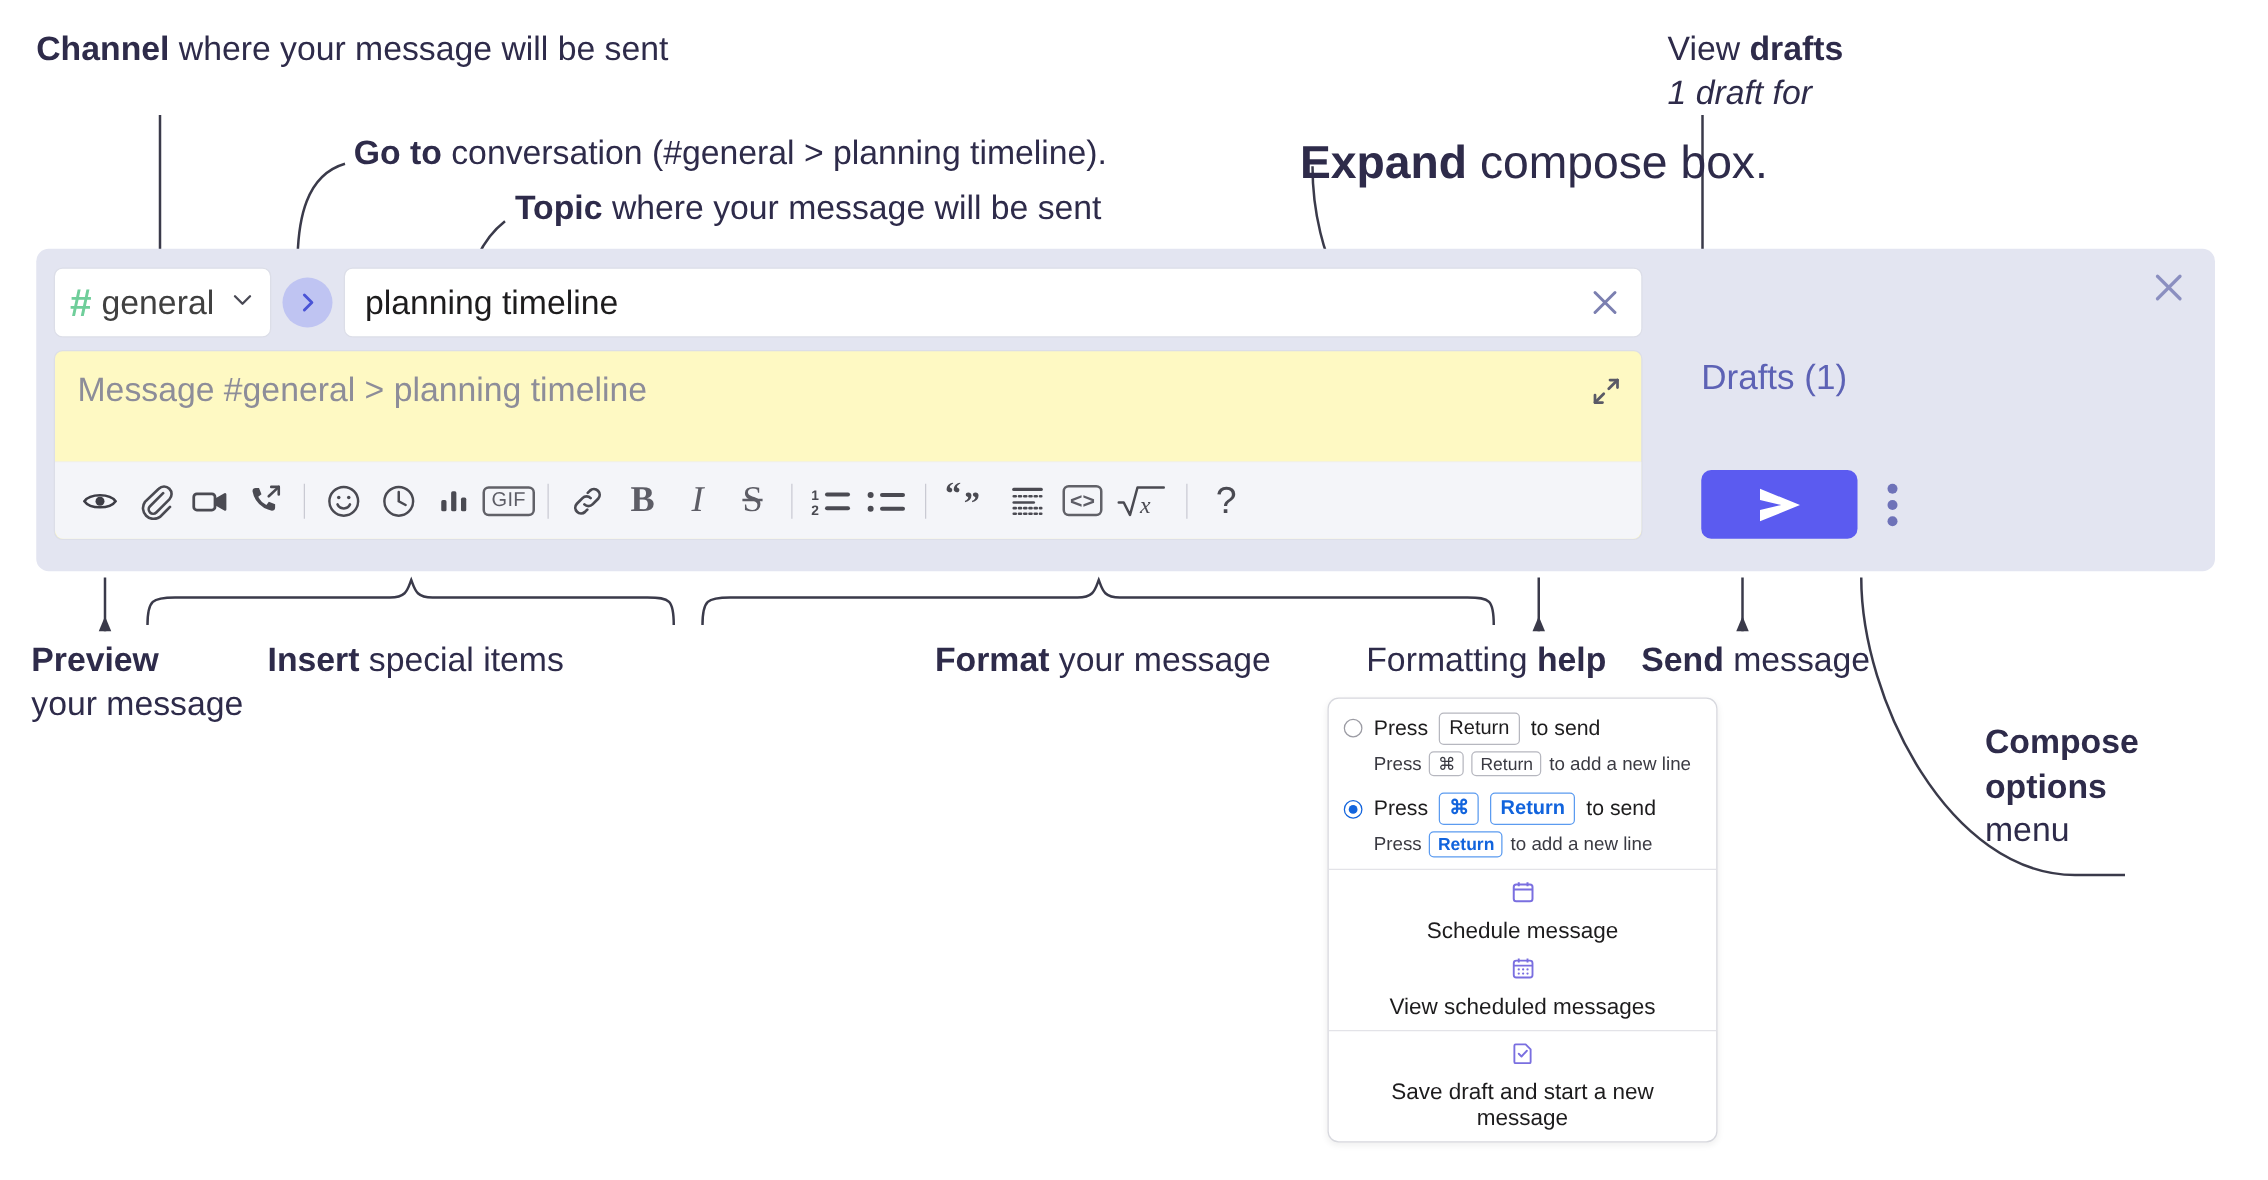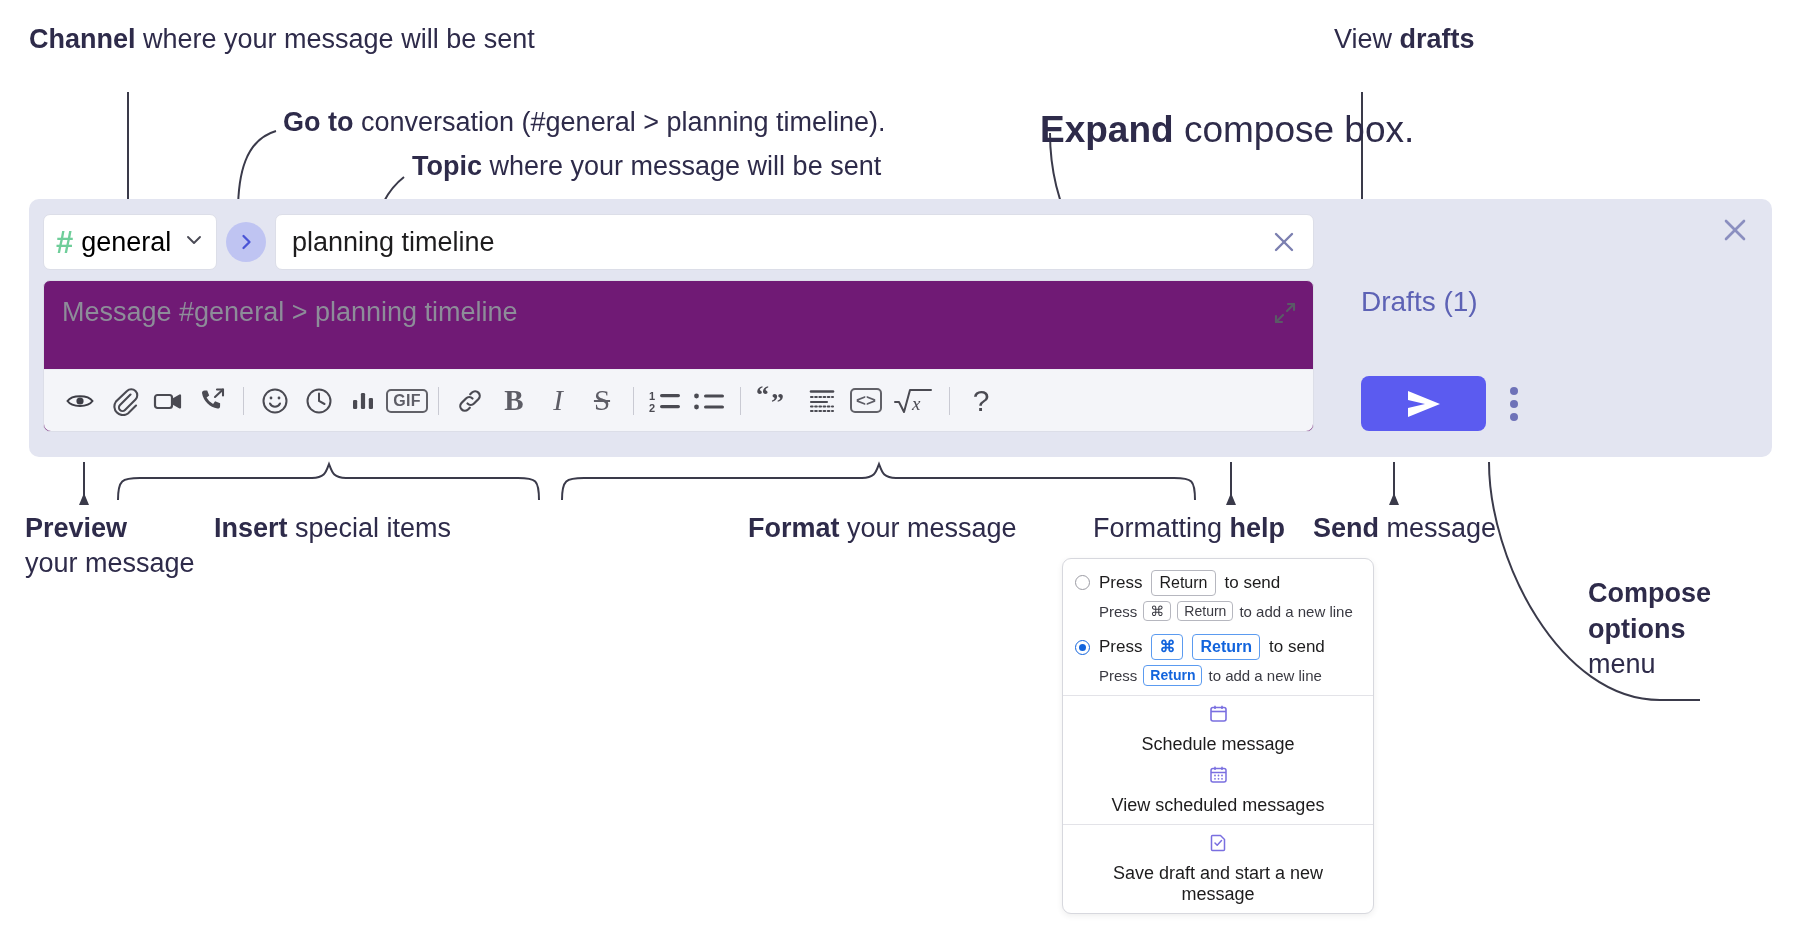--- a/index.html
+++ b/index.html
@@ -46,42 +46,42 @@
   }
   .row-top { display:flex; align-items:center; gap:9px; height:58px; }
 
   .channel-select {
     width:174px; height:56px;
     background:#ffffff; border:1px solid #dcdee8; border-radius:7px;
     display:flex; align-items:center; gap:8px; padding:0 12px;
     cursor:pointer;
   }
   .hash-icon { color:#6fce9a; font-size:31px; font-weight:700; line-height:1; }
-  .channel-name { font-size:27px; color:#000000; }
+  .channel-name { font-size:27px; color:#404040; }
   .chev { margin-left:auto; color:#4a4a55; }
 
   .goto-btn {
     width:40px; height:40px; border-radius:50%;
     background:#bfc4f2; color:#4a54d6;
     display:flex; align-items:center; justify-content:center;
     cursor:pointer; flex:0 0 auto;
   }
 
   .topic-field {
     flex:1; height:56px;
     background:#ffffff; border:1px solid #dcdee8; border-radius:7px;
     display:flex; align-items:center; padding:0 10px 0 16px;
   }
   .topic-value { font-size:27px; color:#1d1c1d; flex:1; }
   .topic-clear { width:38px; height:38px; display:flex; align-items:center;
                  justify-content:center; cursor:pointer; color:#7b7fb0; }
 
   .msg-box {
     margin-top:9px;
-    background:#701a75; border:1px solid #dcdee8;
+    background:#fef9c3; border:1px solid #dcdee8;
     border-radius:7px 7px 7px 7px;
     height:152px;
     display:flex; flex-direction:column;
   }
   .msg-input-area {
     height:88px; display:flex; align-items:flex-start;
     padding:16px 14px 0 18px; position:relative;
   }
   .msg-placeholder { font-size:27px; color:#8d8d99; }
   .expand-btn { position:absolute; right:14px; top:18px; cursor:pointer; color:#5a5a66; }
@@ -94,21 +94,21 @@
     border-top:1px solid #eceef4;
   }
   .tb-btn {
     width:44px; height:44px;
     display:flex; align-items:center; justify-content:center;
     color:#616168; cursor:pointer; flex:0 0 auto;
   }
   .tb-sep { width:1px; height:28px; background:#c9cad3; margin:0 9px; flex:0 0 auto; }
   .gif-box {
     border:2.2px solid #616168; border-radius:5px;
-    font-size:16px; font-weight:700; letter-spacing:0.3px;
+    font-size:16px; font-weight:400; letter-spacing:0.3px;
     padding:2px 5px; color:#5d5d66; line-height:1;
   }
   .code-box {
     border:2.2px solid #616168; border-radius:5px;
     font-size:17px; font-weight:700; padding:2px 4px;
     color:#5d5d66; line-height:1.05;
   }
   .txt-glyph { font-size:29px; color:#5d5d66; font-family:"Liberation Serif", serif; }
 
   #compose-right { flex:1; position:relative; }
@@ -203,20 +203,21 @@
 <div class="anno" id="anno-topic">
   <b>Topic</b><span> where your message will be sent</span>
 </div>
 
 <div class="anno" id="anno-expand">
   <b>Expand</b><span> compose box.</span>
 </div>
 
 <div class="anno" id="anno-drafts">
   <div><span>View </span><b>drafts</b></div>
+  <div><i>1 draft for</i></div>
 </div>
 
 <div class="anno" id="anno-preview">
   <div><b>Preview</b></div>
   <div><span>your message</span></div>
 </div>
 
 <div class="anno" id="anno-insert">
   <b>Insert</b><span> special items</span>
 </div>

